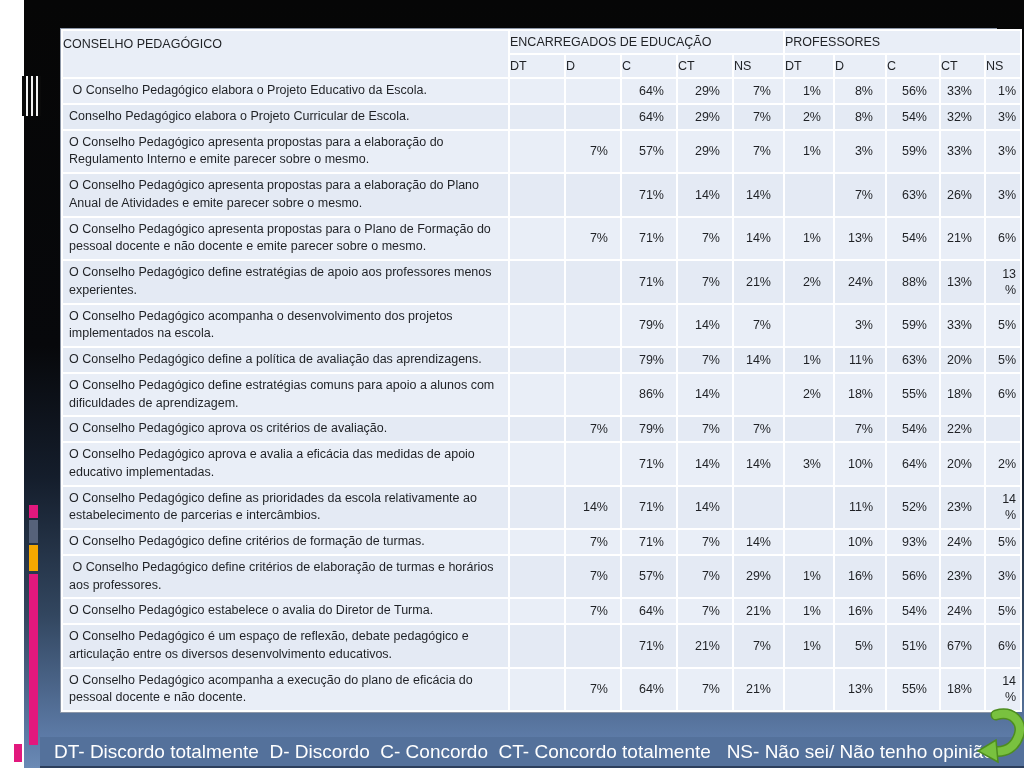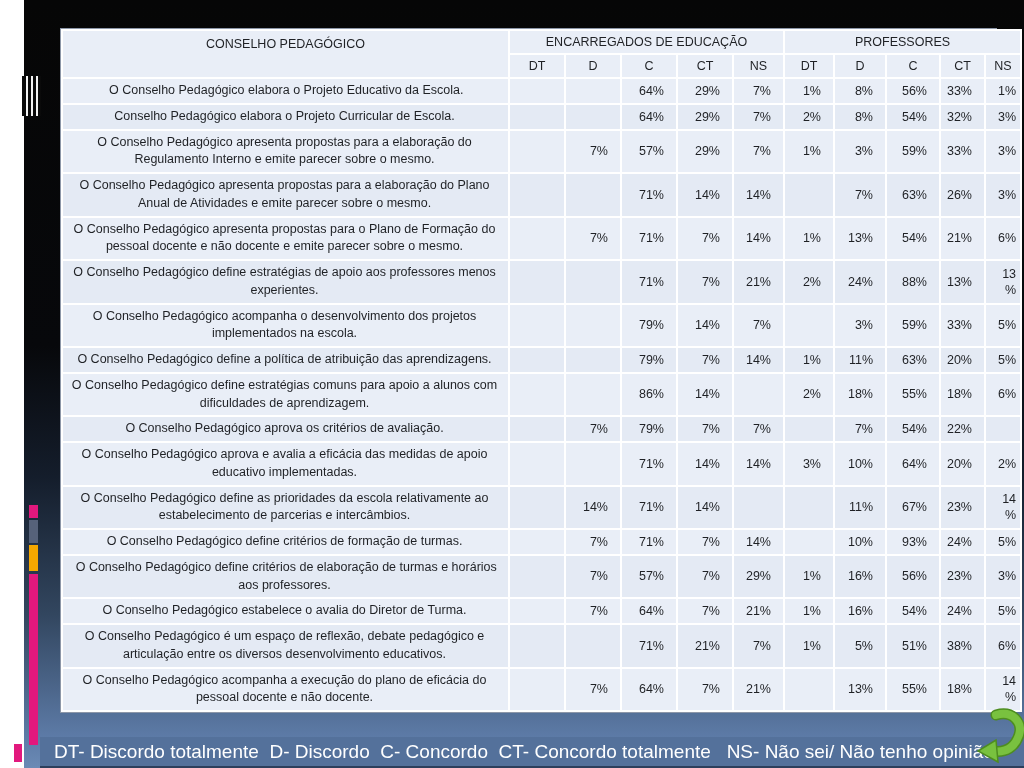--- a/index.html
+++ b/index.html
@@ -37,24 +37,24 @@
     background: #ffffff;
     table-layout: fixed;
   }
   th, td {
     background: #e9eef7;
     color: #1f2125;
     font-size: 12.5px;
     font-weight: normal;
     vertical-align: middle;
   }
-  thead th { text-align: center; padding: 4px 0; height: 22px; }
+  thead th { text-align: left; padding: 4px 0; height: 22px; }
   th.qhead { vertical-align: top; padding-top: 6px; }
   td.q {
-    text-align: center;
+    text-align: left;
     padding: 3px 8px 3px 6px;
     line-height: 1.42;
     white-space: pre-wrap;
     margin-left: 40px;
   }
   td.v {
     text-align: right;
     padding: 3px 12px 3px 2px;
     line-height: 1.3;
   }
@@ -210,21 +210,21 @@
           <td class="v">79%</td>
           <td class="v">14%</td>
           <td class="v">7%</td>
           <td class="v"></td>
           <td class="v">3%</td>
           <td class="v">59%</td>
           <td class="v">33%</td>
           <td class="v last">5%</td>
         </tr>
         <tr>
-          <td class="q">O Conselho Pedagógico define a política de atribuição das aprendizagens.</td>
+          <td class="q">O Conselho Pedagógico define a política de avaliação das aprendizagens.</td>
           <td class="v"></td>
           <td class="v"></td>
           <td class="v">79%</td>
           <td class="v">7%</td>
           <td class="v">14%</td>
           <td class="v">1%</td>
           <td class="v">11%</td>
           <td class="v">63%</td>
           <td class="v">20%</td>
           <td class="v last">5%</td>
@@ -270,21 +270,21 @@
         </tr>
         <tr>
           <td class="q">O Conselho Pedagógico define as prioridades da escola relativamente ao estabelecimento de parcerias e intercâmbios.</td>
           <td class="v"></td>
           <td class="v">14%</td>
           <td class="v">71%</td>
           <td class="v">14%</td>
           <td class="v"></td>
           <td class="v"></td>
           <td class="v">11%</td>
-          <td class="v">67%</td>
+          <td class="v">52%</td>
           <td class="v">23%</td>
           <td class="v last">14 %</td>
         </tr>
         <tr>
           <td class="q">O Conselho Pedagógico define critérios de formação de turmas.</td>
           <td class="v"></td>
           <td class="v">7%</td>
           <td class="v">71%</td>
           <td class="v">7%</td>
           <td class="v">14%</td>
@@ -323,21 +323,21 @@
         <tr>
           <td class="q">O Conselho Pedagógico é um espaço de reflexão, debate pedagógico e articulação entre os diversos desenvolvimento educativos.</td>
           <td class="v"></td>
           <td class="v"></td>
           <td class="v">71%</td>
           <td class="v">21%</td>
           <td class="v">7%</td>
           <td class="v">1%</td>
           <td class="v">5%</td>
           <td class="v">51%</td>
-          <td class="v">38%</td>
+          <td class="v">67%</td>
           <td class="v last">6%</td>
         </tr>
         <tr>
           <td class="q">O Conselho Pedagógico acompanha a execução do plano de eficácia do pessoal docente e não docente.</td>
           <td class="v"></td>
           <td class="v">7%</td>
           <td class="v">64%</td>
           <td class="v">7%</td>
           <td class="v">21%</td>
           <td class="v"></td>

